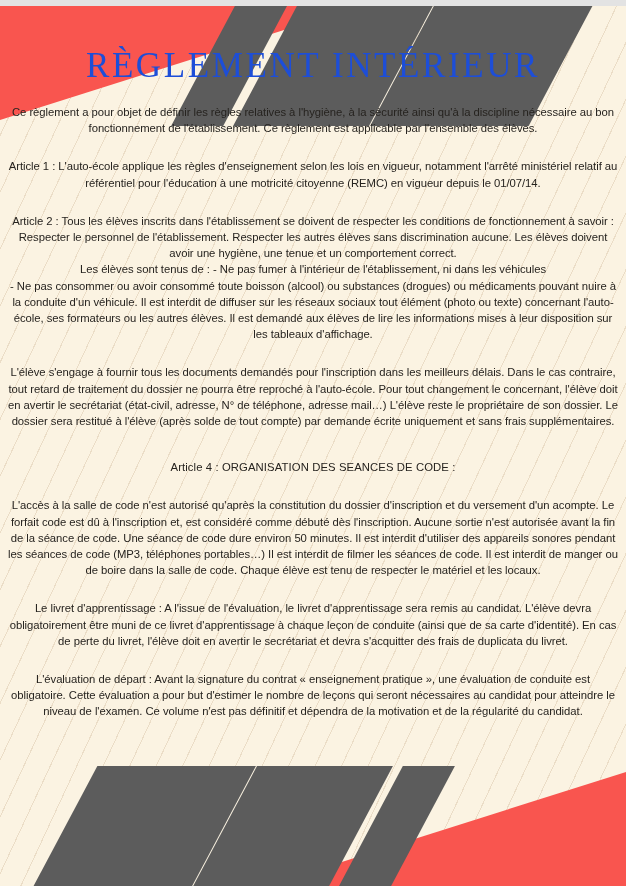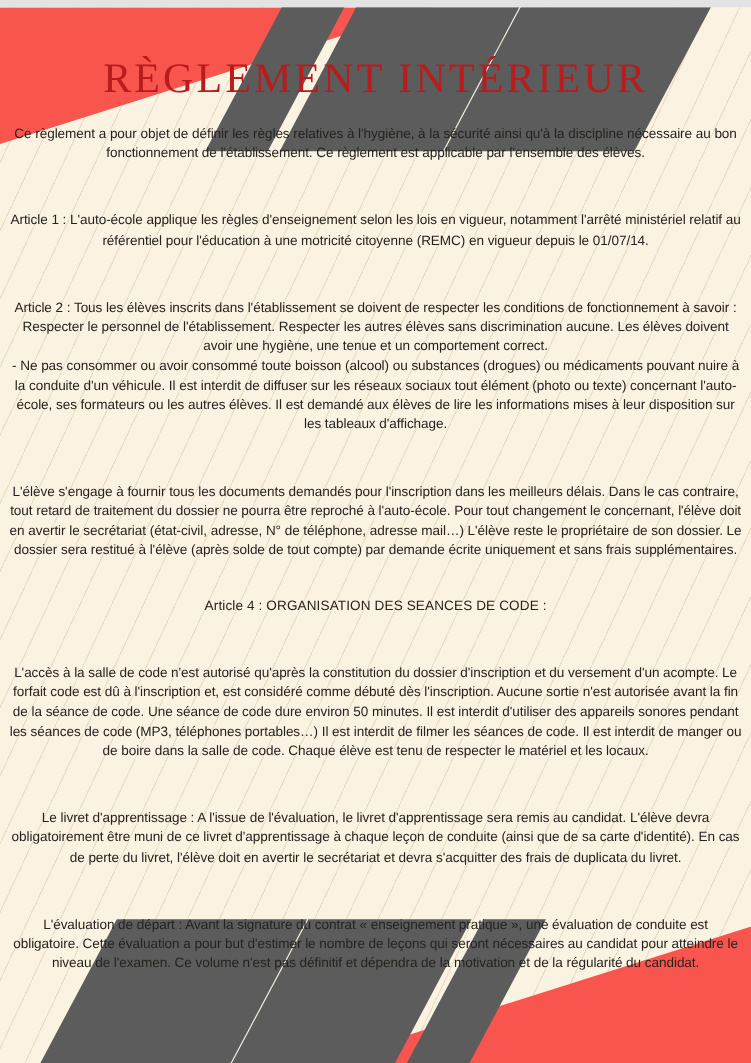--- a/index.html
+++ b/index.html
@@ -93,21 +93,21 @@
     width: 626px;
     text-align: center;
     z-index: 5;
   }
   .doc-title {
     margin: 0;
     font-family: "Liberation Serif", "DejaVu Serif", serif;
     font-size: 35px;
     font-weight: 400;
     letter-spacing: 2.6px;
-    color: #b91c1c;
+    color: #1d4ed8;
     white-space: nowrap;
   }
 
   
   .content {
     position: absolute;
     top: 104px;
     left: 0;
     width: 626px;
     padding: 0 8px;
@@ -123,21 +123,21 @@
     text-align: center;
     letter-spacing: -0.05px;
   }
 
   .para + .para { margin-top: 16px; }
 
   .para.heading {
     letter-spacing: 0.1px;
   }
 
-  .para.gap-lg   { margin-top: 40px; }
+  .para.gap-lg   { margin-top: 22px; }
   .para.gap-xl   { margin-top: 30px; }
   .para.gap-none { margin-top: 0; }
 </style>
 </head>
 <body>
 
 <div class="page">
 
   <div class="paper-texture"></div>
 
@@ -162,20 +162,21 @@
   </div>
 
   <div class="content">
 
     <p class="para gap-none">Ce règlement a pour objet de définir les règles relatives à l'hygiène, à la sécurité ainsi qu'à la discipline nécessaire au bon fonctionnement de l'établissement. Ce règlement est applicable par l'ensemble des élèves.</p>
 
     <p class="para gap-lg">Article 1 : L'auto-école applique les règles d'enseignement selon les lois en vigueur, notamment l'arrêté ministériel relatif au référentiel pour l'éducation à une motricité citoyenne (REMC) en vigueur depuis le 01/07/14.</p>
 
     <p class="para gap-lg">Article 2 : Tous les élèves inscrits dans l'établissement se doivent de respecter les conditions de fonctionnement à savoir :  Respecter le personnel de l'établissement. Respecter les autres élèves sans discrimination aucune. Les élèves doivent avoir une hygiène, une tenue et un comportement correct.</p>
 
+    <p class="para gap-none">Les élèves sont tenus de : - Ne pas fumer à l'intérieur de l'établissement, ni dans les véhicules</p>
 
     <p class="para gap-none">- Ne pas consommer ou avoir consommé toute boisson (alcool) ou substances (drogues) ou médicaments pouvant nuire à la conduite d'un véhicule. Il est interdit de diffuser sur les réseaux sociaux tout élément (photo ou texte) concernant l'auto-école, ses formateurs ou les autres élèves. Il est demandé aux élèves de lire les informations mises à leur disposition sur les tableaux d'affichage.</p>
 
 
     <p class="para gap-lg">L'élève s'engage à fournir tous les documents demandés pour l'inscription dans les meilleurs délais. Dans le cas contraire, tout retard de traitement du dossier ne pourra être reproché à l'auto-école. Pour tout changement le concernant, l'élève doit en avertir le secrétariat (état-civil, adresse, N° de téléphone, adresse mail…) L'élève reste le propriétaire de son dossier. Le dossier sera restitué à l'élève (après solde de tout compte) par demande écrite uniquement et sans frais supplémentaires.</p>
 
     <p class="para heading gap-xl">Article 4 : ORGANISATION DES SEANCES DE CODE :</p>
 
     <p class="para gap-lg">L'accès à la salle de code n'est autorisé qu'après la constitution du dossier d'inscription et du versement d'un acompte. Le forfait code est dû à l'inscription et, est considéré comme débuté dès l'inscription.  Aucune sortie n'est autorisée avant la fin de la séance de code. Une séance de code dure environ 50 minutes. Il est interdit d'utiliser des appareils sonores pendant les séances de code (MP3, téléphones portables…) Il est interdit de filmer les séances de code. Il est interdit de manger ou de boire dans la salle de code. Chaque élève est tenu de respecter le matériel et les locaux.</p>
 

